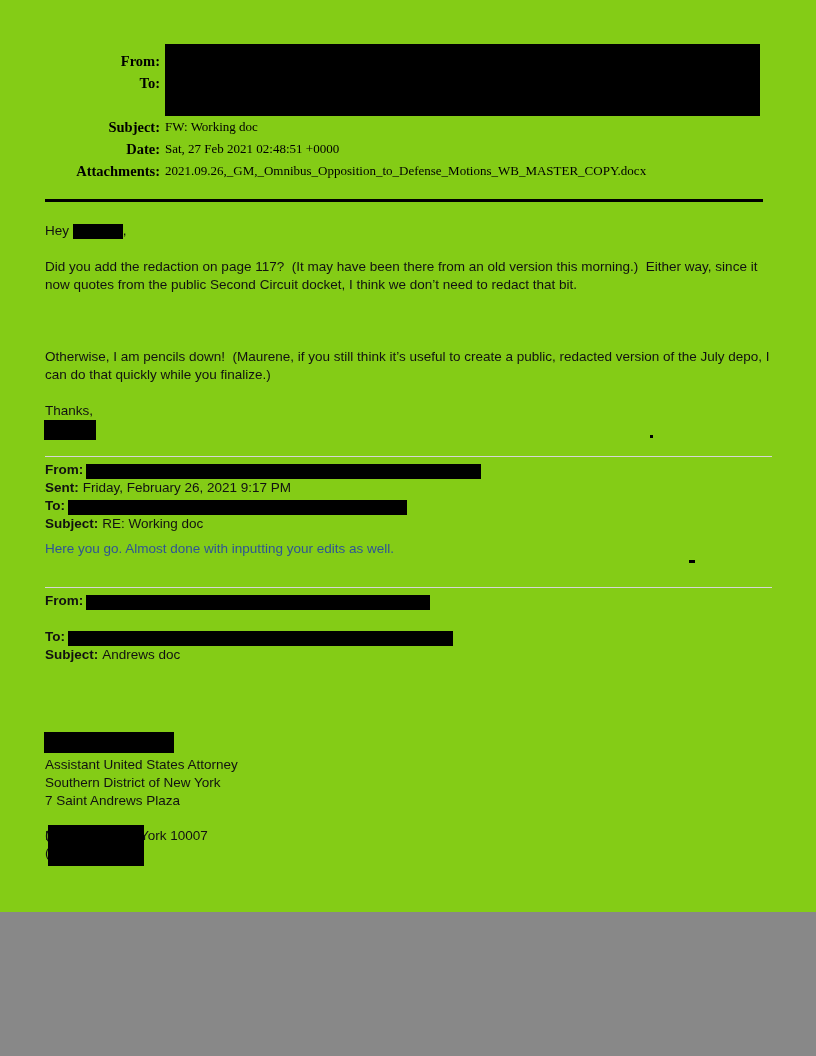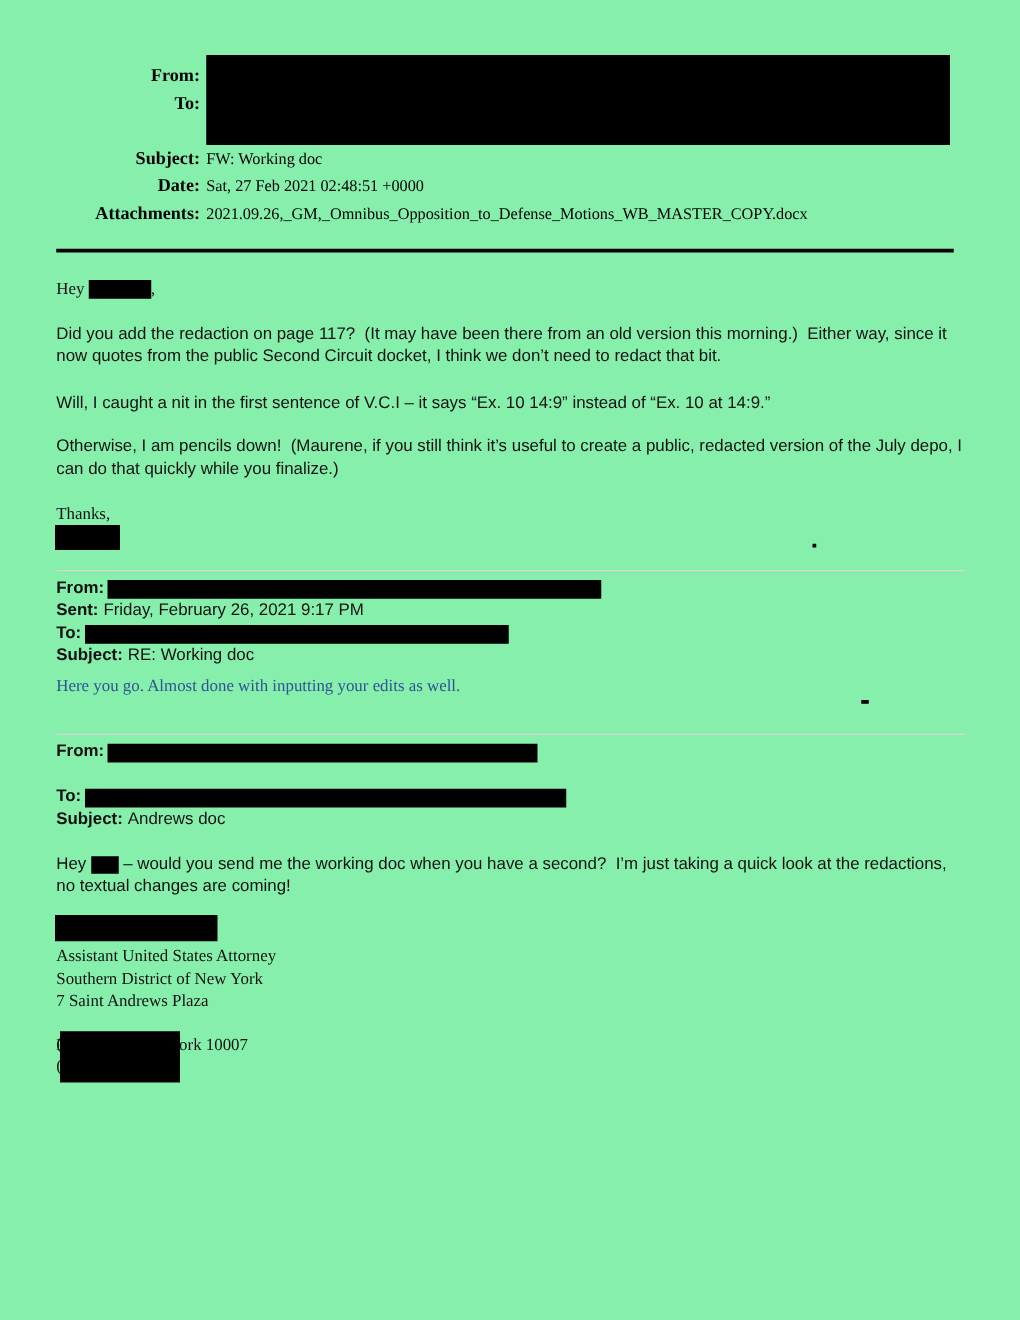--- a/index.html
+++ b/index.html
@@ -1,19 +1,19 @@
 <!DOCTYPE html>
 <html><head>
 <meta charset="utf-8">
 <style>
   html,body{margin:0;padding:0;background:#888;}
   .page{
     position:relative;
-    width:816px;height:1056px;
-    background:#86efac;
+    width:816px;height:912px;
+    background:#84cc16;
     margin:0 auto;
     overflow:hidden;
     font-family:"Liberation Sans",sans-serif;
     color:#111;
   }
   
   .hdr-label{
     position:absolute;left:40px;width:120px;
     font-family:"Liberation Serif",serif;
     font-weight:bold;font-size:14.5px;line-height:20px;
@@ -26,21 +26,21 @@
   }
   .redact{background:#000;display:block;position:absolute;}
   .redact-inline{background:#000;display:inline-block;vertical-align:text-bottom;}
   .thick-rule{position:absolute;left:45px;top:199px;width:718px;height:3px;background:#000;}
   
   .btxt{
     position:absolute;left:45px;width:728px;
     font-size:13.5px;line-height:18px;color:#111;
     white-space:pre-wrap;
   }
-  .nowrap{white-space:nowrap;width:auto;font-family:Liberation Serif, serif;}
+  .nowrap{white-space:nowrap;width:auto;}
   .qline{position:absolute;left:45px;font-size:13.5px;line-height:18px;white-space:nowrap;color:#111;}
   .qlabel{font-weight:bold;}
   .qvalue{margin-left:4px;}
   .sep{position:absolute;left:45px;width:727px;height:1px;background:#d6d6d6;}
   .blue{color:#2F5496;}
   .mark{position:absolute;background:#000;}
 </style>
 </head>
 <body>
 
@@ -59,21 +59,20 @@
   <div class="hdr-label" style="top:161px">Attachments:</div>
   <div class="hdr-value" style="top:161px">2021.09.26,_GM,_Omnibus_Opposition_to_Defense_Motions_WB_MASTER_COPY.docx</div>
 
   <div class="thick-rule"></div>
 
   <div class="btxt nowrap" style="top:222px">
     <span>Hey </span><span class="redact-inline" style="width:50px;height:15px;margin-bottom:-1px;"></span><span>,</span>
   </div>
 
   <div class="btxt" style="top:258px">Did you add the redaction on page 117?  (It may have been there from an old version this morning.)  Either way, since it now quotes from the public Second Circuit docket, I think we don’t need to redact that bit.</div>
-  <div class="btxt" style="top:313px">Will, I caught a nit in the first sentence of V.C.I – it says “Ex. 10 14:9” instead of “Ex. 10 at 14:9.”</div>
   <div class="btxt" style="top:348px">Otherwise, I am pencils down!  (Maurene, if you still think it’s useful to create a public, redacted version of the July depo, I can do that quickly while you finalize.)</div>
   <div class="btxt nowrap" style="top:402px">Thanks,</div>
   <div class="redact" style="left:44px;top:420px;width:52px;height:20px;"></div>
   <div class="mark" style="left:650px;top:435px;width:3px;height:3px;"></div>
 
   <div class="sep" style="top:456px"></div>
 
   <div class="qline" style="top:461px">
     <span class="qlabel">From:</span><span class="redact-inline" style="width:395px;height:15px;margin-left:3px;margin-bottom:-2px;"></span>
   </div>
@@ -95,21 +94,20 @@
   <div class="qline" style="top:592px">
     <span class="qlabel">From:</span><span class="redact-inline" style="width:344px;height:15px;margin-left:3px;margin-bottom:-2px;"></span>
   </div>
   <div class="qline" style="top:628px">
     <span class="qlabel">To:</span><span class="redact-inline" style="width:385px;height:15px;margin-left:3px;margin-bottom:-2px;"></span>
   </div>
   <div class="qline" style="top:646px">
     <span class="qlabel">Subject:</span><span class="qvalue">Andrews doc</span>
   </div>
 
-  <div class="btxt" style="top:682px"><span>Hey </span><span class="redact-inline" style="width:22px;height:14px;margin-bottom:-1px;"></span><span> – would you send me the working doc when you have a second?  I’m just taking a quick look at the redactions, no textual changes are coming!</span></div>
 
   <div class="redact" style="left:44px;top:732px;width:130px;height:21px;"></div>
   <div class="btxt nowrap" style="top:756px">Assistant United States Attorney</div>
   <div class="btxt nowrap" style="top:774px">Southern District of New York</div>
   <div class="btxt nowrap" style="top:792px">7 Saint Andrews Plaza</div>
   <div class="btxt nowrap" style="top:827px">New York, New York 10007</div>
 
   <div style="position:absolute;left:45px;top:826px;width:160px;height:44px;">
     <div class="btxt nowrap" style="position:static;">(</div>
     <div class="btxt nowrap" style="position:static;">(</div>

